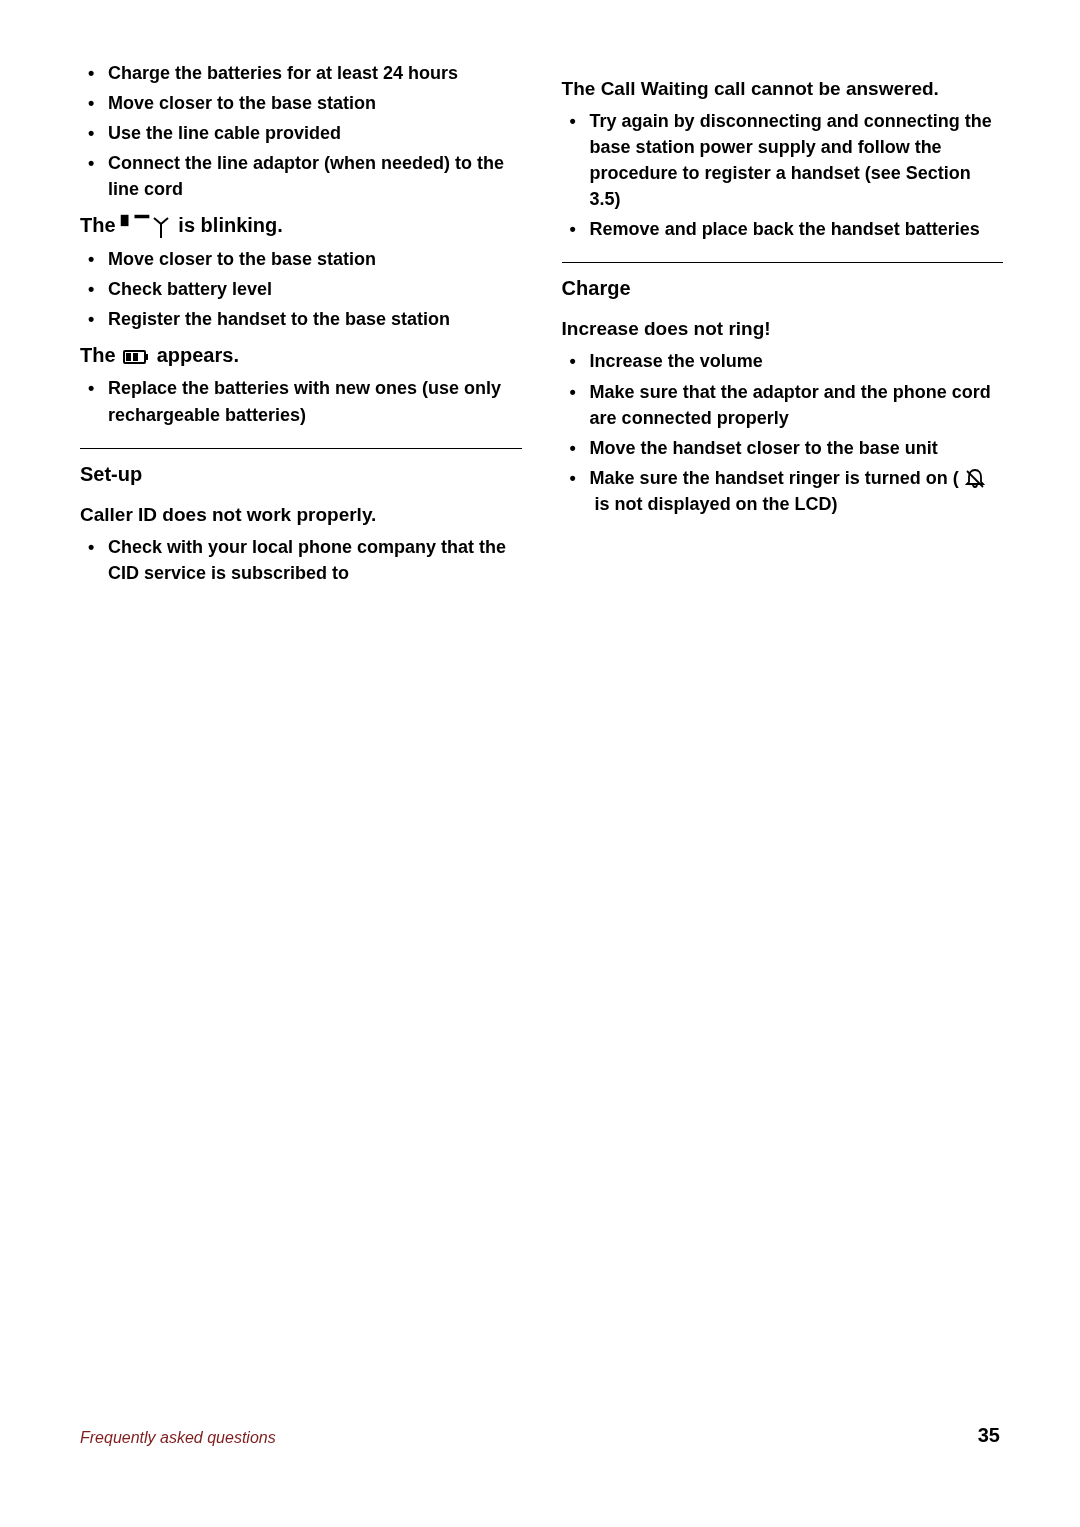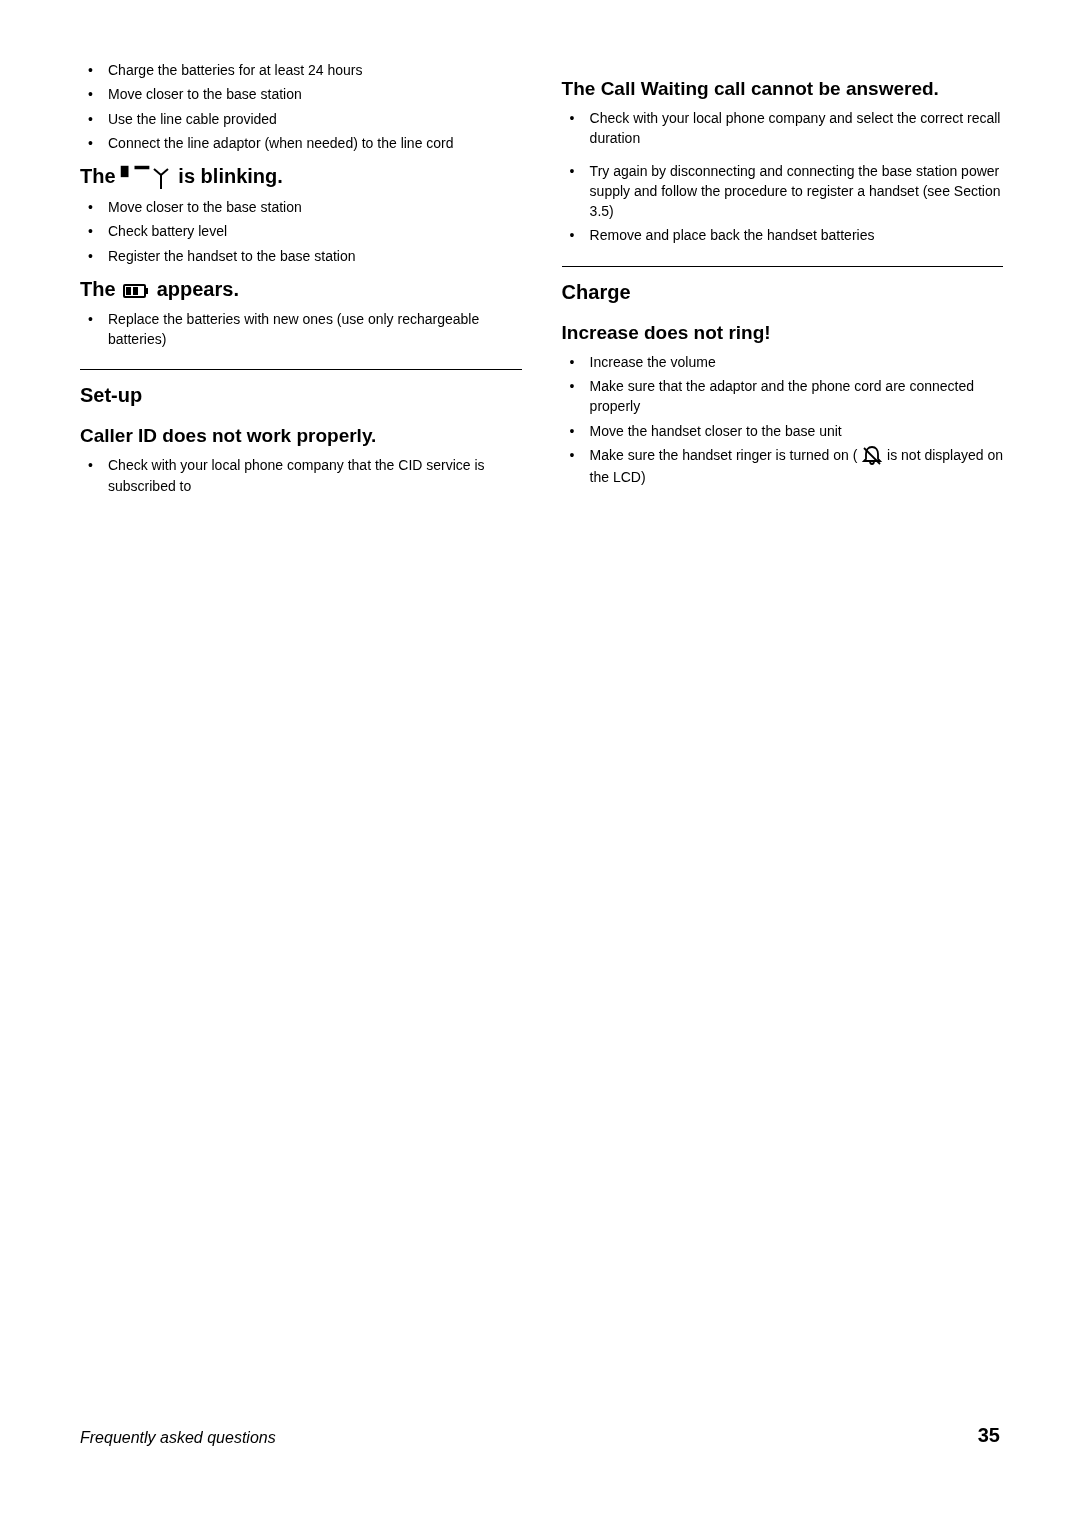--- a/index.html
+++ b/index.html
@@ -60,21 +60,22 @@
       list-style: none;
       padding: 0;
       margin: 0 0 12px 0;
     }
 
     ul.bullet-list li {
       padding-left: 28px;
       position: relative;
       margin-bottom: 4px;
       line-height: 1.45;
-      font-size: 14px;
+      font-size: 18px;
+      font-weight: bold;
     }
 
     ul.bullet-list li::before {
       content: "•";
       position: absolute;
       left: 8px;
       top: 0;
     }
 
     .divider {
@@ -87,21 +88,21 @@
       display: flex;
       justify-content: space-between;
       align-items: flex-end;
       margin-top: auto;
       padding-top: 30px;
       border-top: none;
     }
 
     .footer-label {
       font-size: 16px;
-      color: #000000;
+      color: #7f1d1d;
       font-style: italic;
     }
 
     .page-number {
       font-size: 20px;
       font-weight: bold;
     }
   </style>
 </head>
 <body>
@@ -150,23 +151,20 @@
       <div class="subsection-title">Caller ID does not work properly.</div>
       <ul class="bullet-list">
         <li>Check with your local phone company that the CID service is subscribed to</li>
       </ul>
 
     </div>
 
     <div class="right-column">
 
       <div class="subsection-title">The Call Waiting call cannot be answered.</div>
-      <ul class="bullet-list">
-        <li>Check with your local phone company and select the correct recall duration</li>
-      </ul>
 
       <ul class="bullet-list">
         <li>Try again by disconnecting and connecting the base station power supply and follow the procedure to register a handset (see Section 3.5)</li>
         <li>Remove and place back the handset batteries</li>
       </ul>
 
       <hr class="divider">
 
       <div class="section-title">Charge</div>
 

